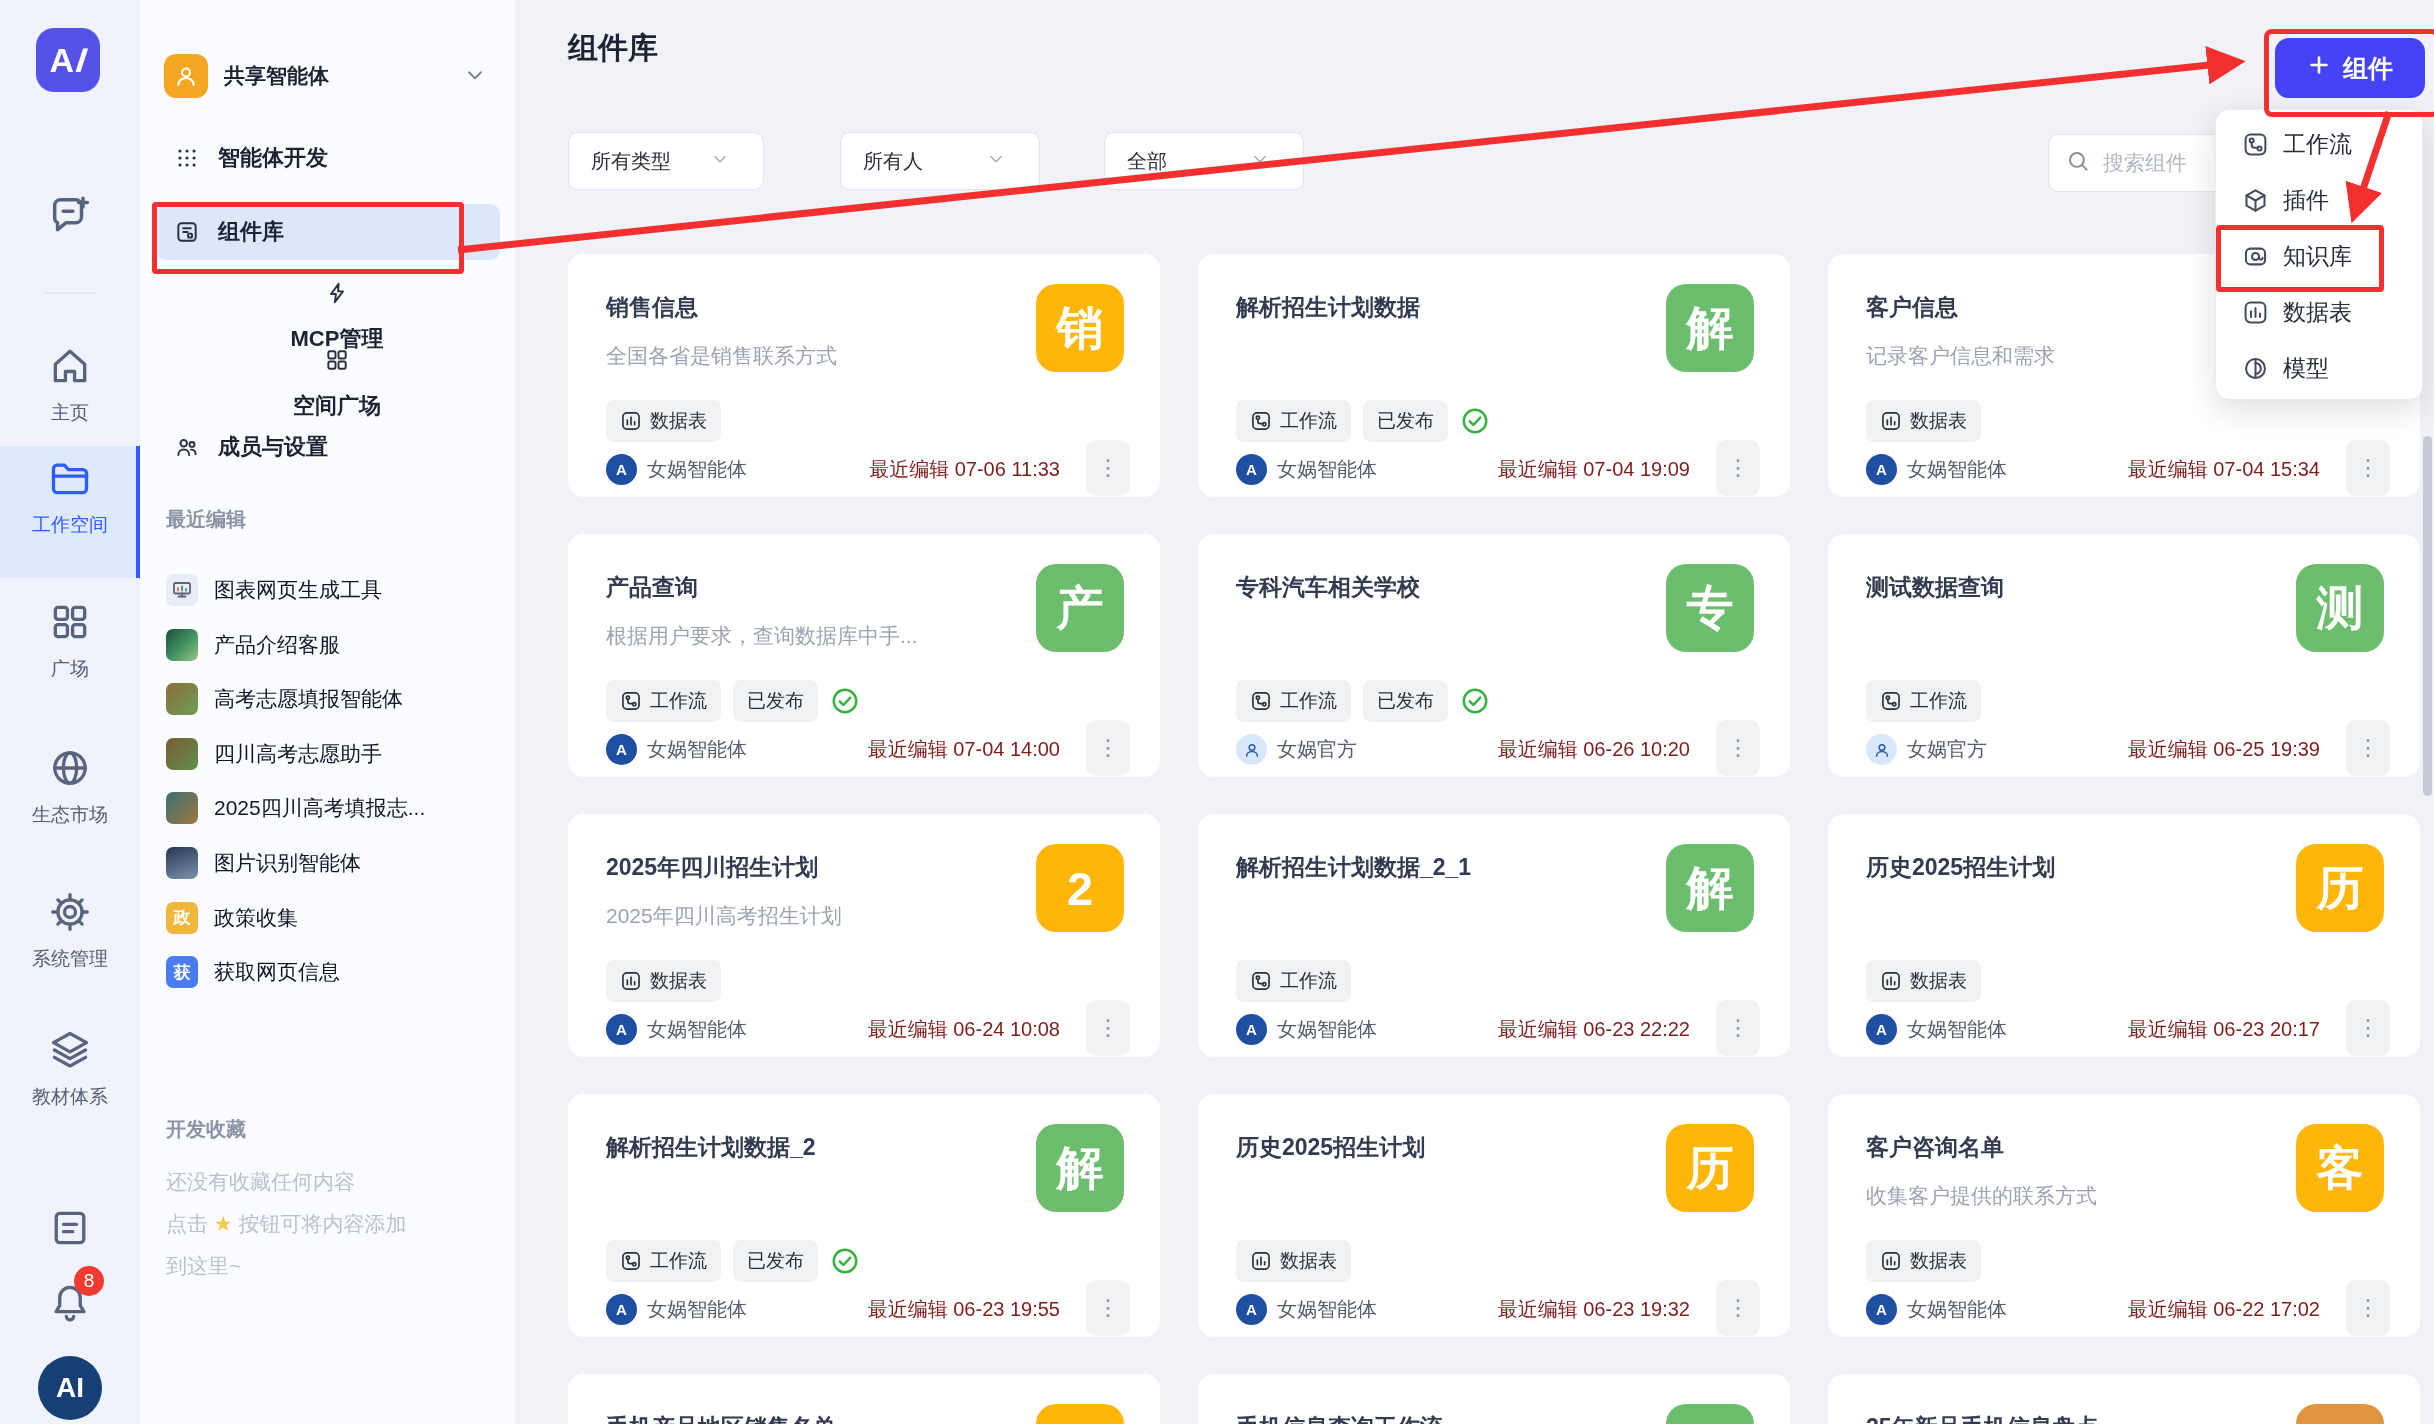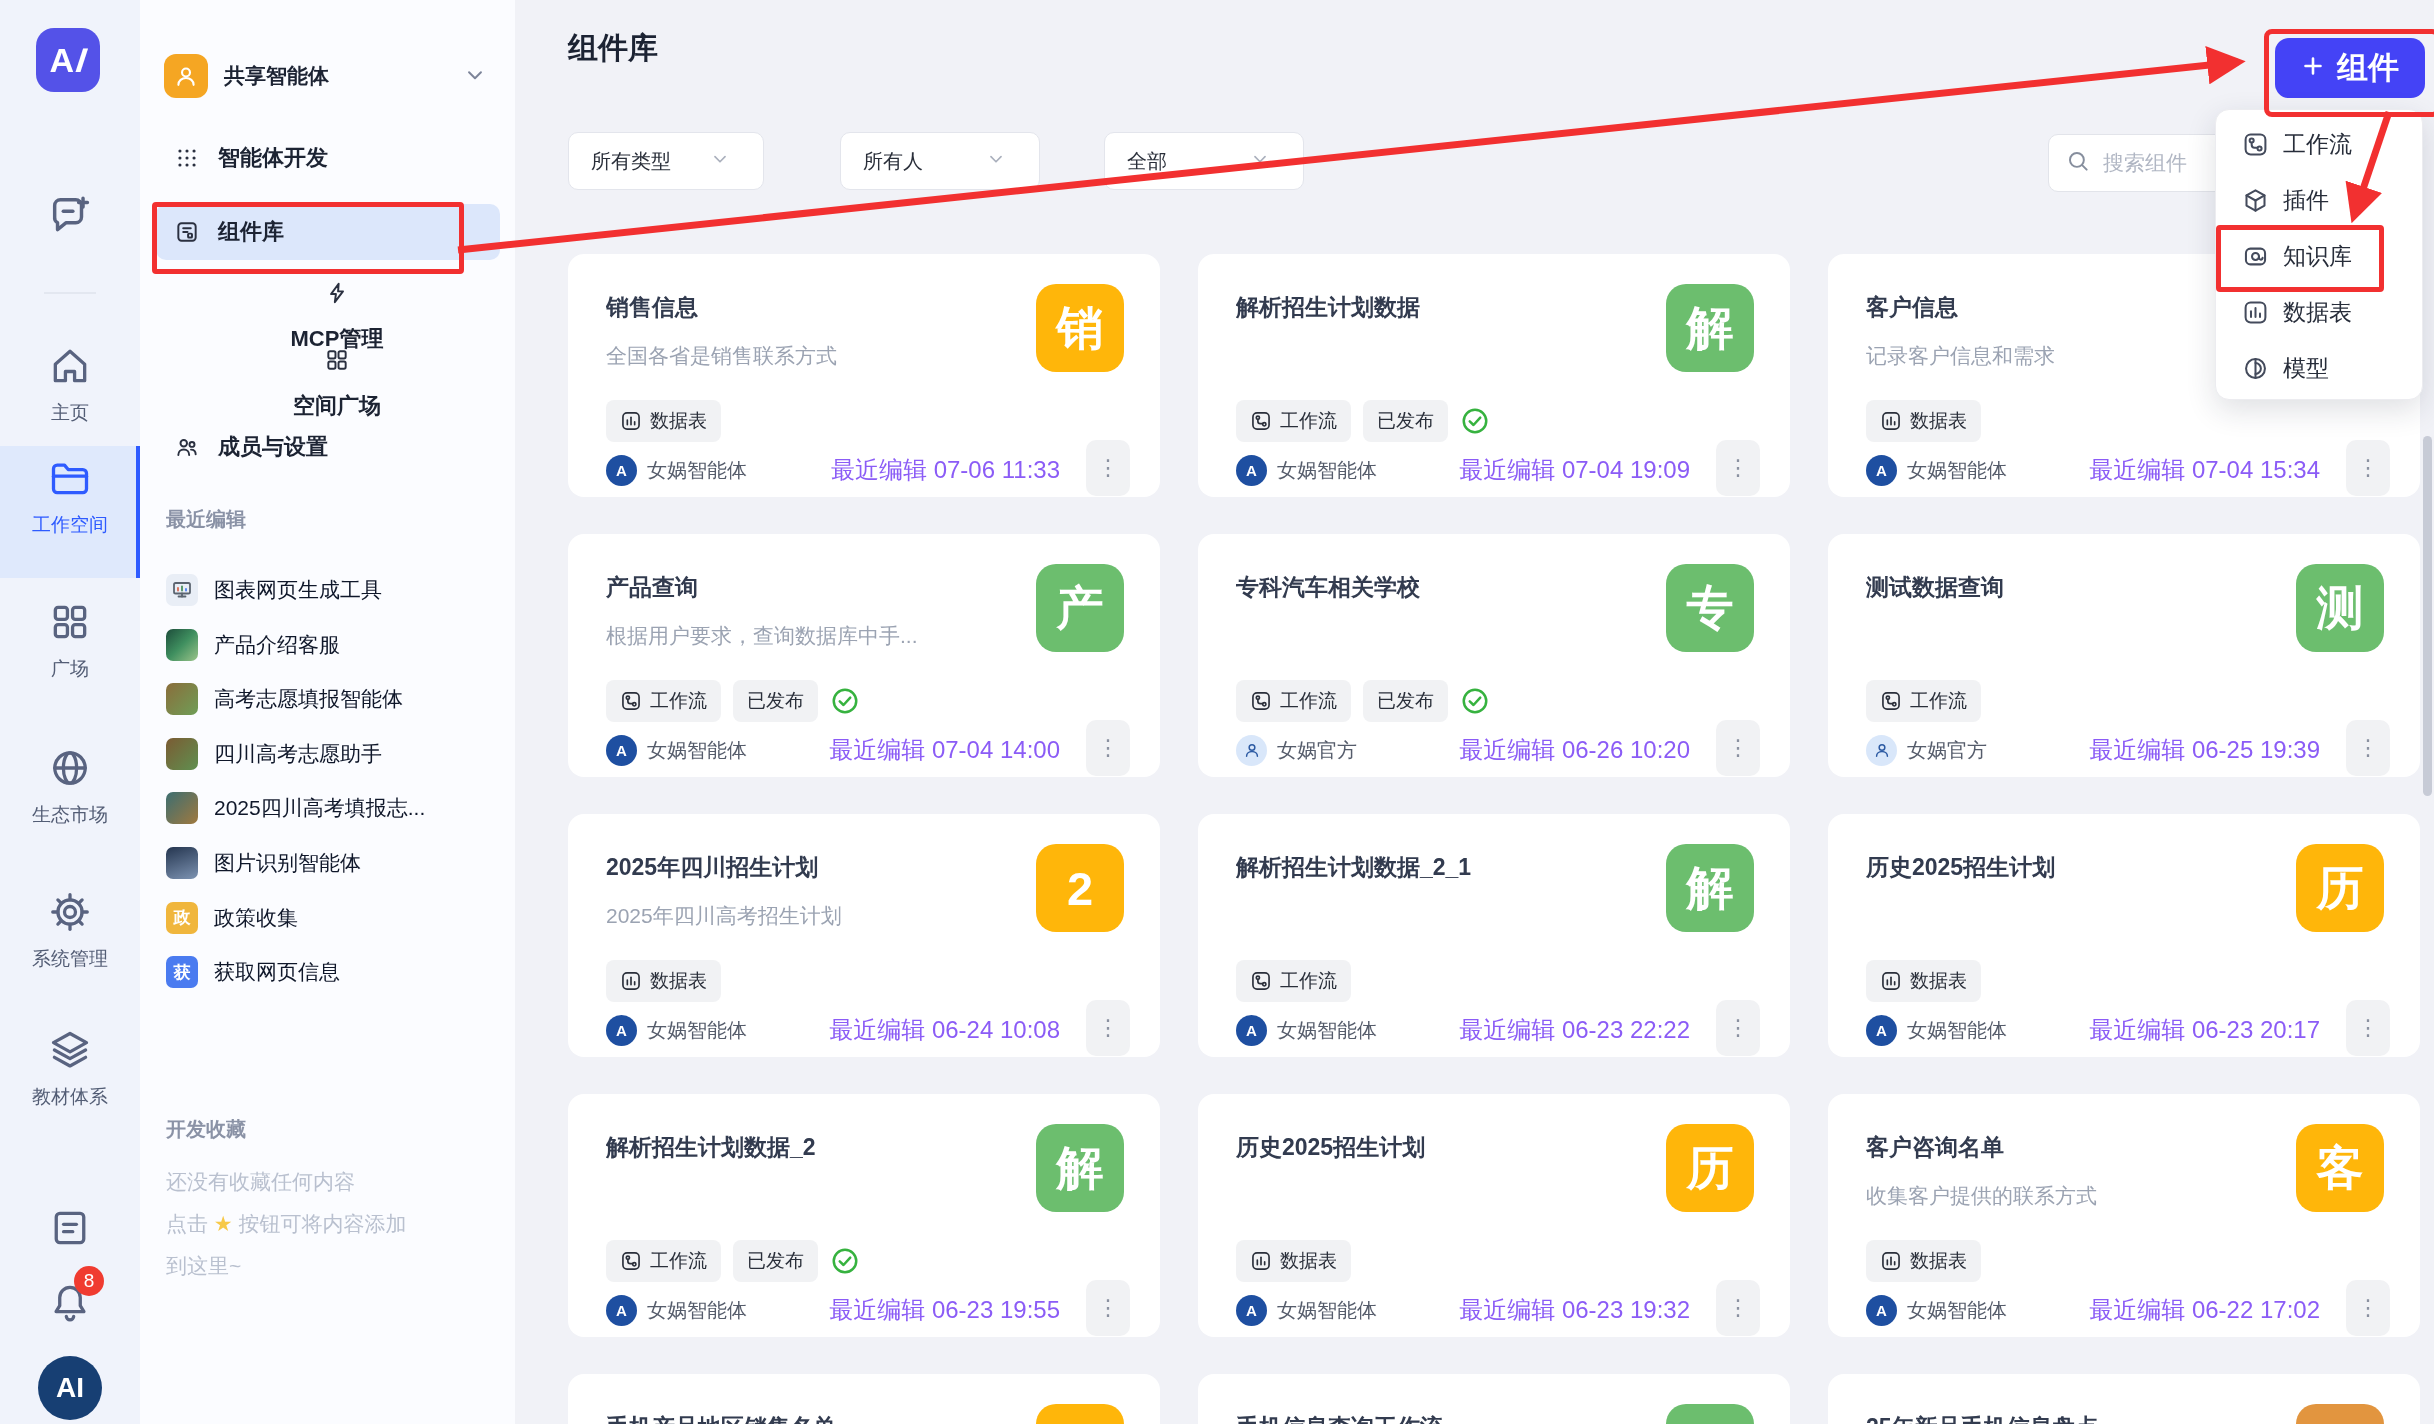--- a/index.html
+++ b/index.html
@@ -39,37 +39,37 @@
   #main-title{position:absolute;left:568px;top:28px;font-size:30px;font-weight:bold;color:#1c2333;}
   .filter{position:absolute;top:132px;height:58px;background:#fff;border:1px solid #e3e5ec;border-radius:10px;
           display:flex;align-items:center;justify-content:space-between;padding:0 32px 0 22px;box-sizing:border-box;
           font-size:20px;color:#2a2f3a;cursor:pointer;}
   .filter .chev{color:#aab0bd;}
   #searchbox{position:absolute;left:2048px;top:134px;width:362px;height:58px;background:#fff;border:1.5px solid #e2e4ea;border-radius:10px;
              display:flex;align-items:center;gap:10px;padding:0 16px;box-sizing:border-box;z-index:2;}
   #searchbox input{border:none;outline:none;font-size:21px;color:#333;width:100%;background:transparent;font-family:inherit;}
   #searchbox input::placeholder{color:#b0b6c3;}
   #add-btn{position:absolute;left:2275px;top:38px;width:150px;height:60px;background:#4443f6;border-radius:14px;color:#fff;
-           display:flex;align-items:center;justify-content:center;gap:12px;font-size:31px;font-weight:bold;cursor:pointer;z-index:20;}
+           display:flex;align-items:center;justify-content:center;gap:12px;font-size:25px;font-weight:bold;cursor:pointer;z-index:20;}
   
   #grid{position:absolute;left:568px;top:254px;display:grid;grid-template-columns:repeat(3,592px);grid-auto-rows:243px;gap:37px 38px;}
   .card{position:relative;background:#fff;border-radius:16px;cursor:pointer;}
   .card .ttl{position:absolute;left:38px;top:38px;font-size:23px;font-weight:bold;color:#323b4f;max-width:380px;white-space:nowrap;overflow:hidden;}
   .card .dsc{position:absolute;left:38px;top:88px;font-size:21px;color:#9ba3b2;max-width:400px;white-space:nowrap;overflow:hidden;}
   .card .cicon{position:absolute;right:36px;top:30px;width:88px;height:88px;border-radius:20px;color:#fff;
                display:flex;align-items:center;justify-content:center;font-size:47px;font-weight:bold;}
   .card .tags{position:absolute;left:38px;top:146px;display:flex;align-items:center;gap:12px;}
   .pill{height:42px;background:#f1f2f4;border-radius:8px;display:flex;align-items:center;gap:8px;padding:0 14px;font-size:19px;color:#2a2f3a;}
   .pill .pi{display:flex;color:#2a2f3a;}
   .card .foot{position:absolute;left:38px;top:200px;right:100px;display:flex;align-items:center;gap:10px;}
   .avatar{width:31px;height:31px;border-radius:50%;flex:0 0 31px;display:flex;align-items:center;justify-content:center;}
   .avatar.agent{background:#1e4fa1;color:#fff;font-size:15px;font-weight:bold;}
   .avatar.official{background:#d9e7fa;color:#2c5aa3;}
   .owner{font-size:20px;color:#555c6b;}
-  .edited{margin-left:auto;font-size:24px;color:#8b5cf6;white-space:nowrap;}
+  .edited{margin-left:auto;font-size:20px;color:#7f1d1d;white-space:nowrap;}
   .kebab{position:absolute;right:30px;top:186px;width:44px;height:56px;background:#f1f2f4;border-radius:10px;
          display:flex;align-items:center;justify-content:center;color:#8a91a0;font-size:22px;cursor:pointer;}
   
   #dropdown{position:absolute;left:2215px;top:109px;width:208px;height:291px;background:#fff;border:1px solid #ececf0;border-radius:14px;
             box-shadow:0 10px 30px rgba(30,35,60,.14);z-index:40;padding-top:6px;box-sizing:border-box;}
   .dd-item{height:56px;display:flex;align-items:center;gap:14px;padding-left:26px;font-size:23px;color:#272d3a;cursor:pointer;}
   .dd-item .di{display:flex;color:#444b5c;}
   
   .ann-rect{position:absolute;border:5px solid #f23030;z-index:60;pointer-events:none;}
   #ann-svg{position:absolute;left:0;top:0;z-index:55;pointer-events:none;}

